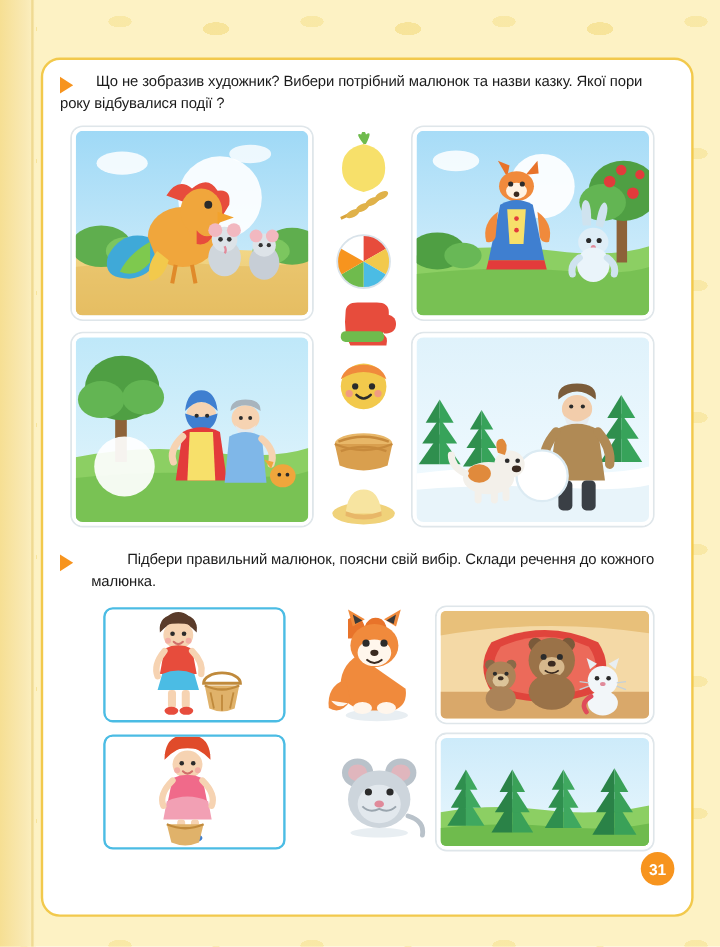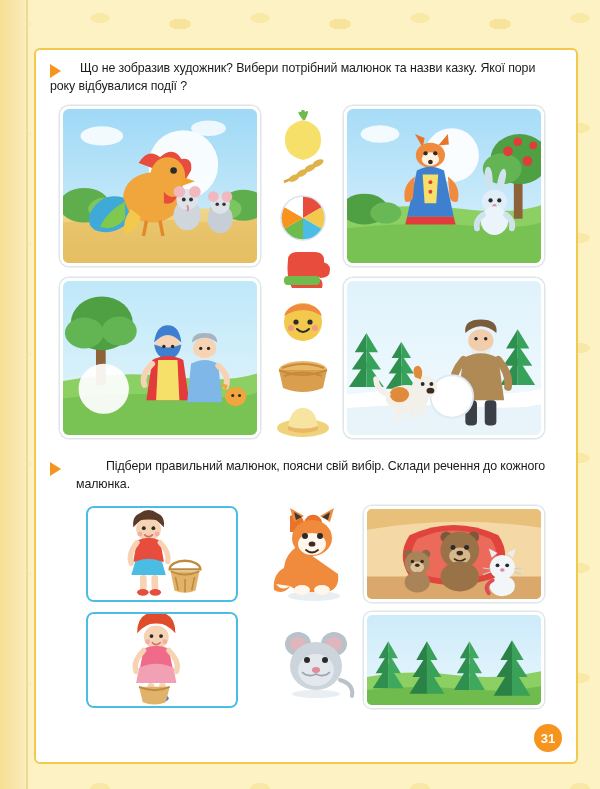--- a/index.html
+++ b/index.html
@@ -45,21 +45,21 @@
 
   
   .card {
     position: absolute;
     left: 34px;
     top: 48px;
     width: 544px;
     height: 716px;
     background: #ffffff;
     border: 2px solid #f2c94c;
-    border-radius: 6px;
+    border-radius: 16px;
     box-sizing: border-box;
     overflow: hidden;
   }
 
   
   .task {
     position: relative;
     padding: 10px 14px 0 14px;
   }
   .task-text {
@@ -131,21 +131,21 @@
     overflow: hidden;
   }
   .mp1 { left: 318px; top: 4px;   width: 180px; height: 96px; }
   .mp2 { left: 318px; top: 110px; width: 180px; height: 96px; }
   .mid-obj { position: absolute; }
 
   
   .page-num {
     position: absolute;
     right: 14px;
-    bottom: 10px;
+    bottom: 24px;
     width: 28px; height: 28px;
     border-radius: 50%;
     background: #f7941e;
     color: #ffffff;
     font-size: 13px;
     font-weight: bold;
     display: flex;
     align-items: center;
     justify-content: center;
   }

